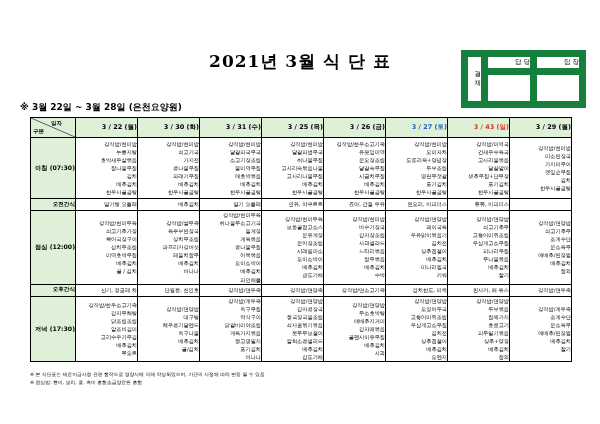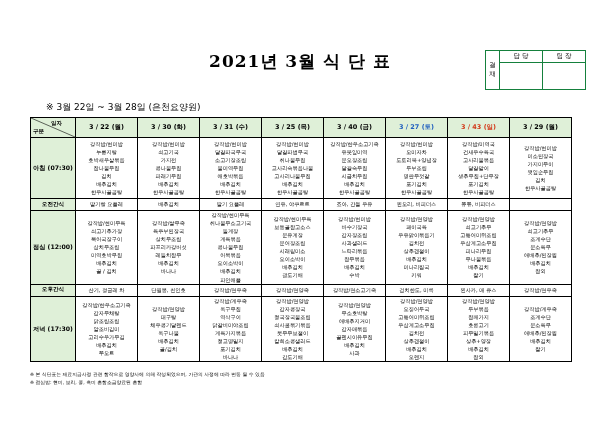--- a/index.html
+++ b/index.html
@@ -22,48 +22,48 @@
   }
 
   
   .signbox{
     position:absolute;right:14px;top:50px;
     border:1px solid #000;
     border-collapse:collapse;
     font-size:6.5px;
   }
   .signbox td{
-    border:1px solid #15803d;
-    text-align:center;
+    border:7px solid #15803d;
+    text-align:right;
     vertical-align:middle;
     padding:0;
   }
   .signbox .lblcol{width:13px;}
   .signbox .hcell{height:11px;width:42px;}
   .signbox .bcell{height:26px;}
 
   
   .period{
-    position:absolute;left:46px;top:101px;
-    font-size:9px;font-weight:normal;
+    position:absolute;left:20px;top:101px;
+    font-size:9px;font-weight:bold;
   }
 
   
   table.menu{
     position:absolute;left:30px;top:117px;
     width:542px;
     border-collapse:collapse;
     table-layout:fixed;
     font-size:5.2px;
     line-height:1.5;
   }
   table.menu td,table.menu th{
     border:1px solid #000;
     vertical-align:middle;
-    text-align:center;
+    text-align:right;
     padding:0;
   }
   .corner{width:44px;height:19px;position:relative;background:#dff0d8;}
   .corner span.a{position:absolute;left:20px;top:1px;font-size:5.5px;font-weight:bold;}
   .corner span.b{position:absolute;left:2px;top:9px;font-size:5.5px;font-weight:bold;}
   .corner .slash{position:absolute;left:0;top:0;width:100%;height:100%;}
   th.day{
     background:#dff0d8;
     font-size:6.5px;font-weight:bold;
     height:19px;
@@ -126,21 +126,21 @@
           <svg class="slash" viewBox="0 0 44 19" preserveAspectRatio="none">
             <line x1="0" y1="0" x2="44" y2="19" stroke="#000" stroke-width="0.6"></line>
           </svg>
           <span class="a">일자</span>
           <span class="b">구분</span>
         </th>
         <th class="day">3 / 22  (월)</th>
         <th class="day">3 / 30  (화)</th>
         <th class="day">3 / 31  (수)</th>
         <th class="day">3 / 25  (목)</th>
-        <th class="day">3 / 40  (금)</th>
+        <th class="day">3 / 26  (금)</th>
         <th class="day sat">3 / 27  (토)</th>
         <th class="day sun">3 / 43  (일)</th>
         <th class="day">3 / 29  (월)</th>
       </tr>
     </thead>
     <tbody>
 
       <tr>
         <td class="meal">아침
 (07:30)</td>

